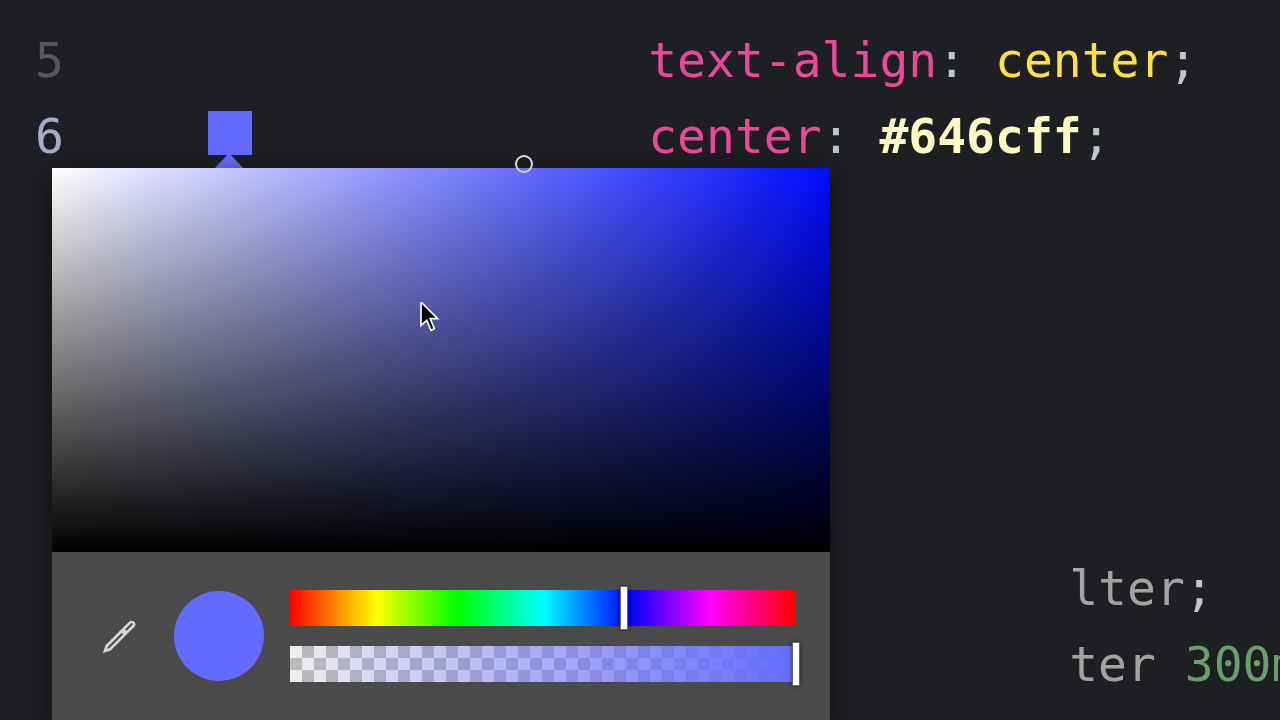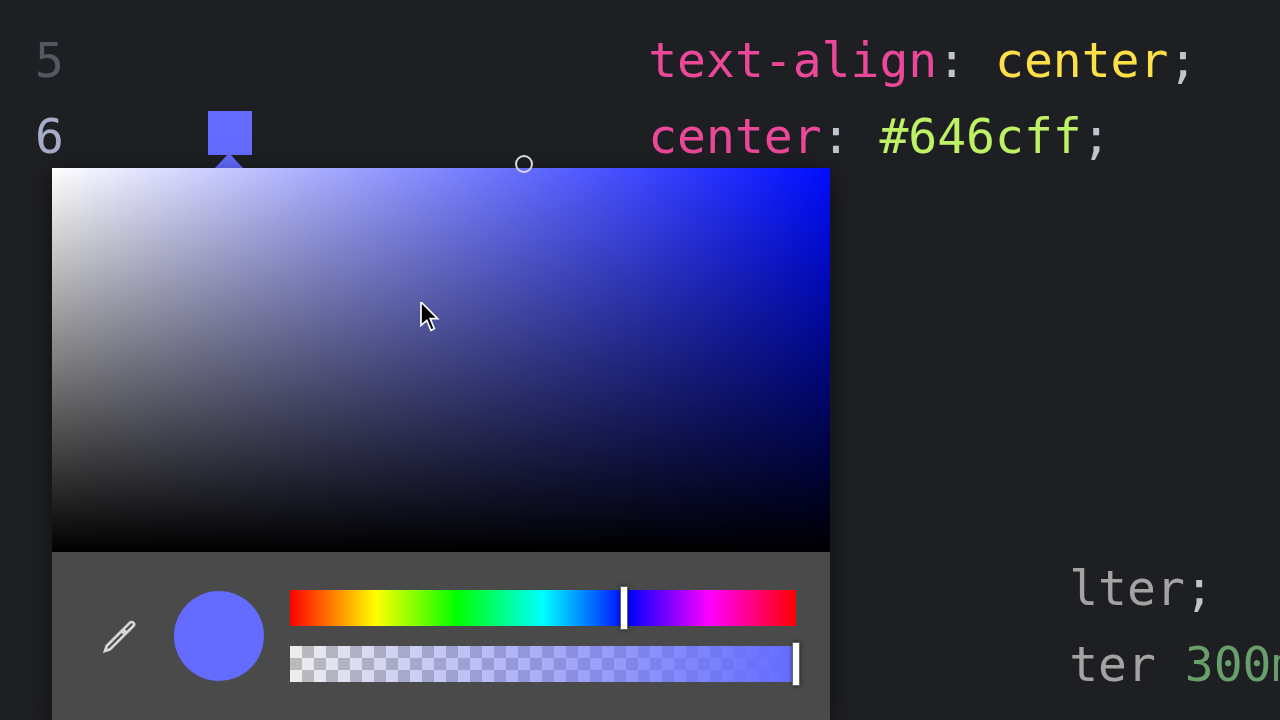--- a/index.html
+++ b/index.html
@@ -67,21 +67,21 @@
     top: 55px;
     width: 0; height: 0;
     border-left: 15px solid transparent;
     border-right: 15px solid transparent;
     border-bottom: 16px solid #646cff;
   }
 
   .tk-prop   { color: #ec4899; margin-left: 13px; }
   .tk-punct  { color: #bfc4cd; }
   .tk-val    { color: #fde047; }
-  .tk-hex    { color: #bef264; }
+  .tk-hex    { color: #fef9c3; font-weight: bold; }
   .tk-ident  { color: #a3a3a3; }
   .tk-num    { color: #689f6a; }
 
   
   .picker {
     position: absolute;
     left: 52px;
     top: 168px;
     width: 778px;
     background: #4a4a4a;

